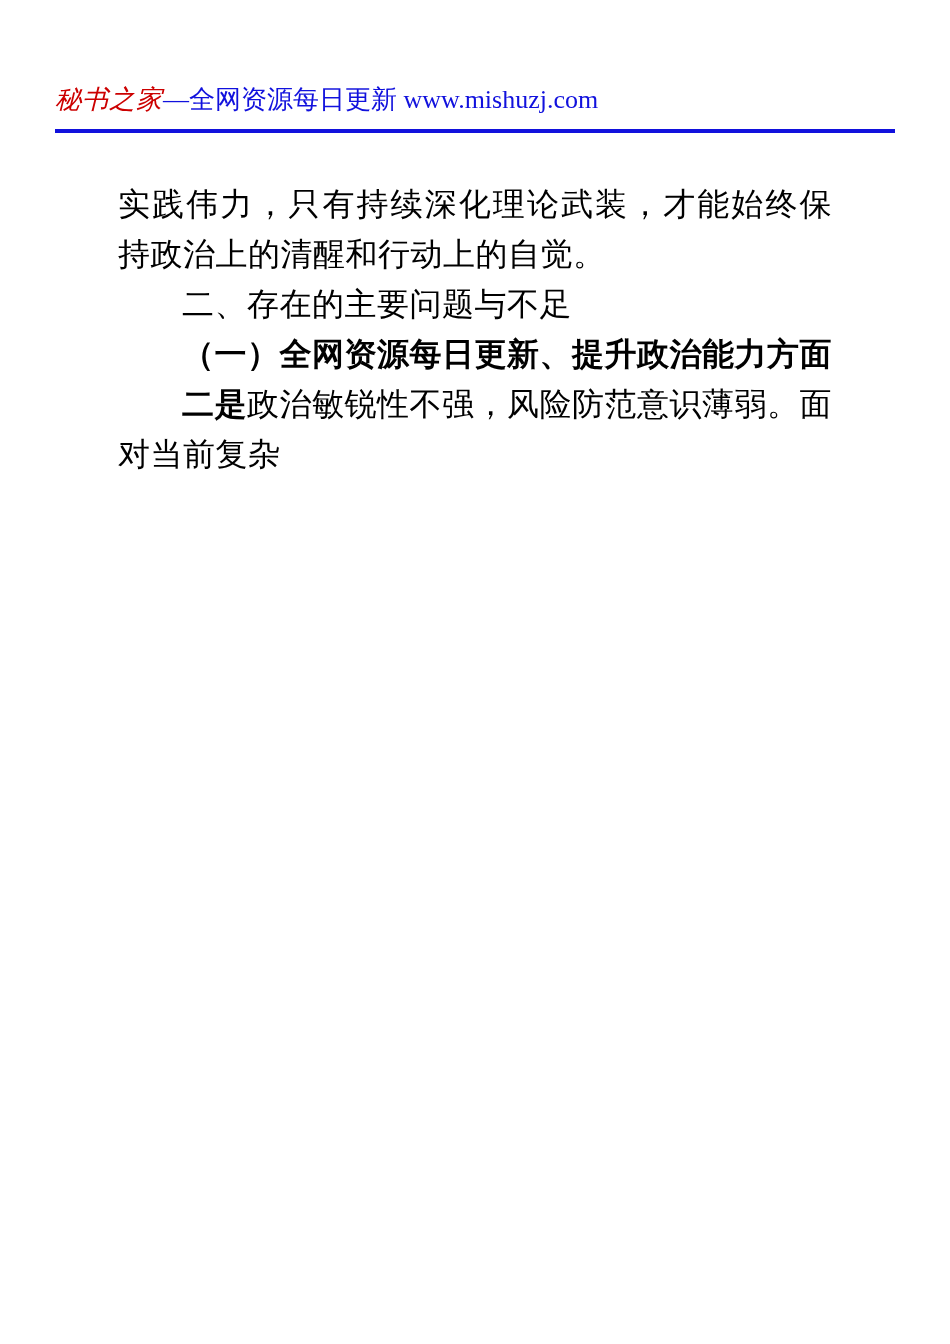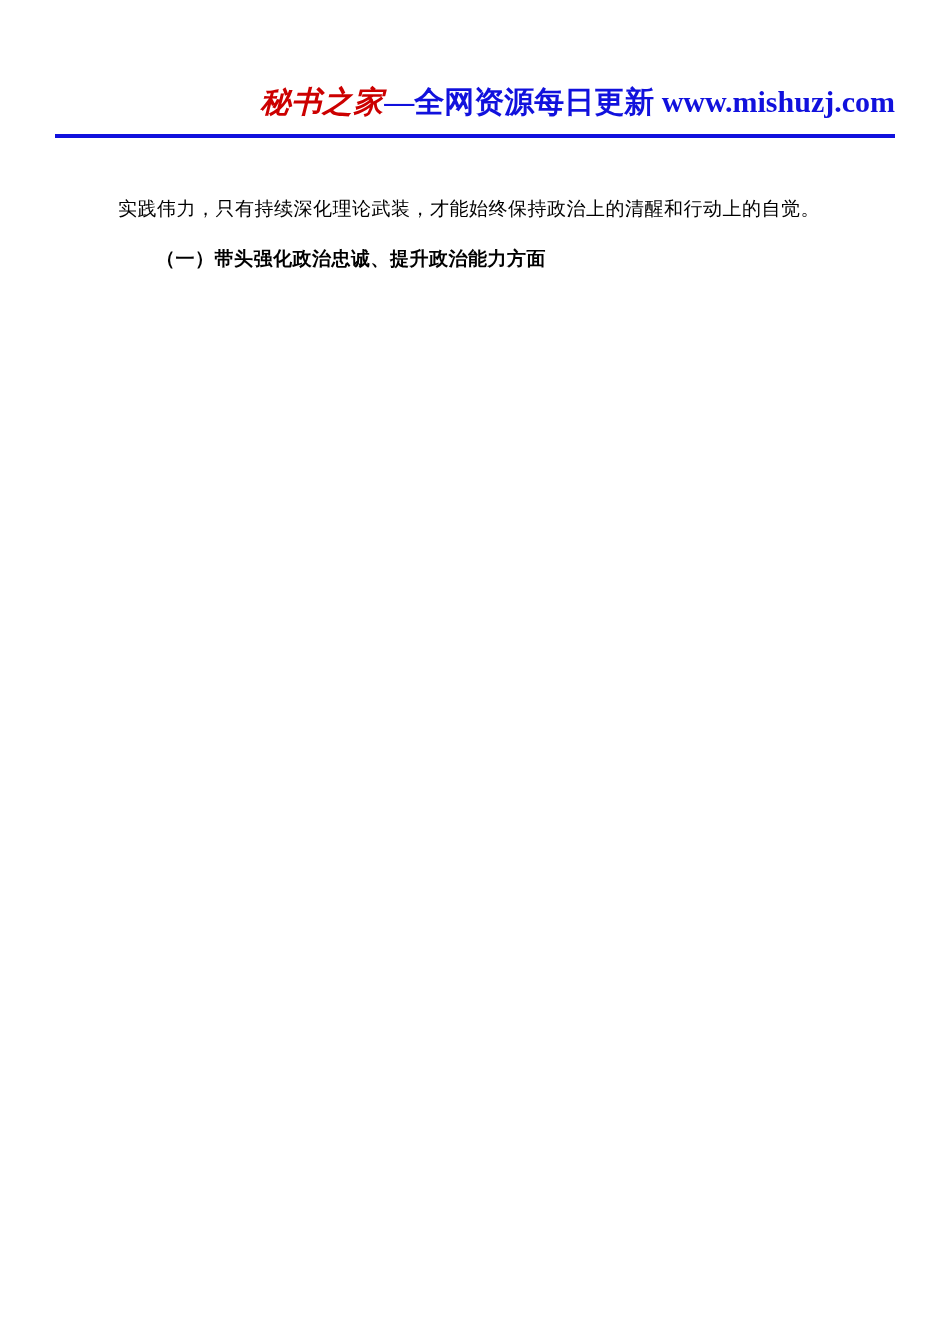--- a/index.html
+++ b/index.html
@@ -13,23 +13,23 @@
     width:950px;
     min-height:1344px;
     margin:0 auto;
     background:var(--page-bg);
     box-sizing:border-box;
     padding:84px 55px 40px 55px;
     font-family:"Liberation Serif","DejaVu Serif",serif;
     color:var(--text);
   }
   .site-header{
-    text-align:right;
-    font-size:30px;
-    font-weight:bold;
+    text-align:left;
+    font-size:26px;
+    font-weight:normal;
     line-height:1.2;
     padding-bottom:14px;
     white-space:nowrap;
   }
   .site-header .brand{
     color:var(--brand);
     font-style:italic;
     letter-spacing:1px;
   }
   .site-header .tagline,
@@ -39,21 +39,21 @@
   .header-divider{
     height:0;
     border-bottom:4px solid var(--accent);
     margin:0;
   }
   .doc-body{
     padding:46px 63px 0 63px;
   }
   p.para{
     margin:0;
-    font-size:19px;
+    font-size:32px;
     line-height:50px;
     text-align:justify;
     text-justify:inter-ideograph;
     color:var(--text);
     letter-spacing:0.5px;
   }
   p.para.indent{
     text-indent:2em;
   }
   .bold{
@@ -66,16 +66,18 @@
 <div class="page">
 
   <header class="site-header">
     <span class="brand">秘书之家</span><span class="tagline">—全网资源每日更新 </span><span class="url">www.mishuzj.com</span>
   </header>
 
   <div class="header-divider"></div>
 
   <main class="doc-body" id="doc-body">
       <p class="para"><span>实践伟力，只有持续深化理论武装，才能始终保持政治上的清醒和行动上的自觉。</span></p>
-      <p class="para indent"><span class="bold">（一）带头强化政治忠诚、提升政治能力方面</span></p>
+      <p class="para indent"><span>二、存在的主要问题与不足</span></p>
+      <p class="para indent"><span class="bold">（一）全网资源每日更新、提升政治能力方面</span></p>
+      <p class="para indent"><span class="bold">二是</span><span>政治敏锐性不强，风险防范意识薄弱。面对当前复杂</span></p>
     </main>
 
 </div>
 
 </body></html>

